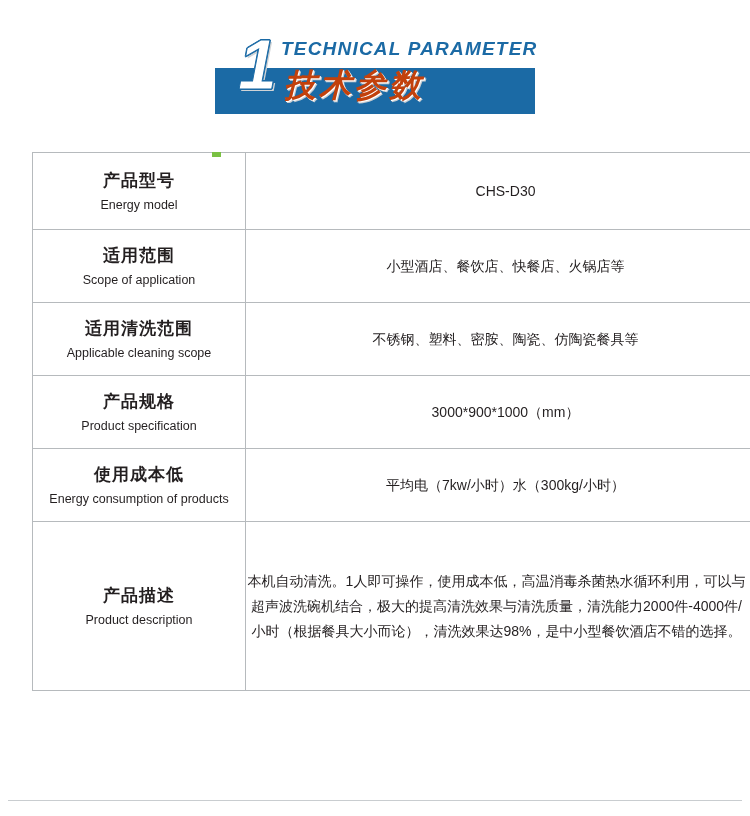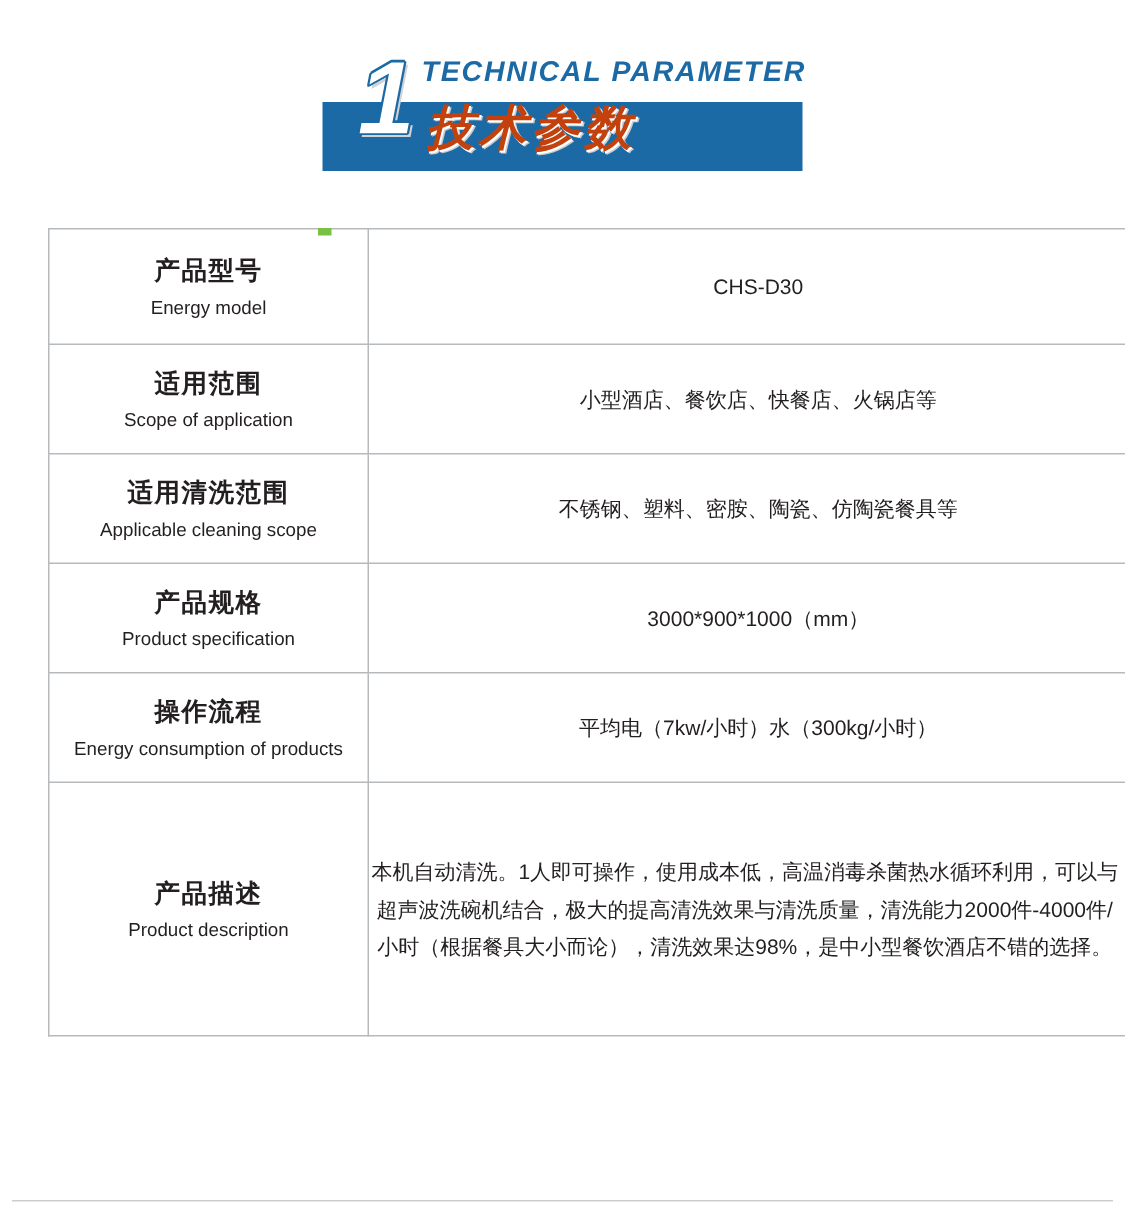--- a/index.html
+++ b/index.html
@@ -203,21 +203,21 @@
         <td class="col-label">
           <div class="label-cn">产品规格</div>
           <div class="label-en">Product specification</div>
         </td>
         <td class="col-value">
           <div class="value-text">3000*900*1000（mm）</div>
         </td>
       </tr>
       <tr class="r5">
         <td class="col-label">
-          <div class="label-cn">操作流程</div>
+          <div class="label-cn">使用成本低</div>
           <div class="label-en">Energy consumption of products</div>
         </td>
         <td class="col-value">
           <div class="value-text">平均电（7kw/小时）水（300kg/小时）</div>
         </td>
       </tr>
       <tr class="r7">
         <td class="col-label">
           <div class="label-cn">产品描述</div>
           <div class="label-en">Product description</div>

